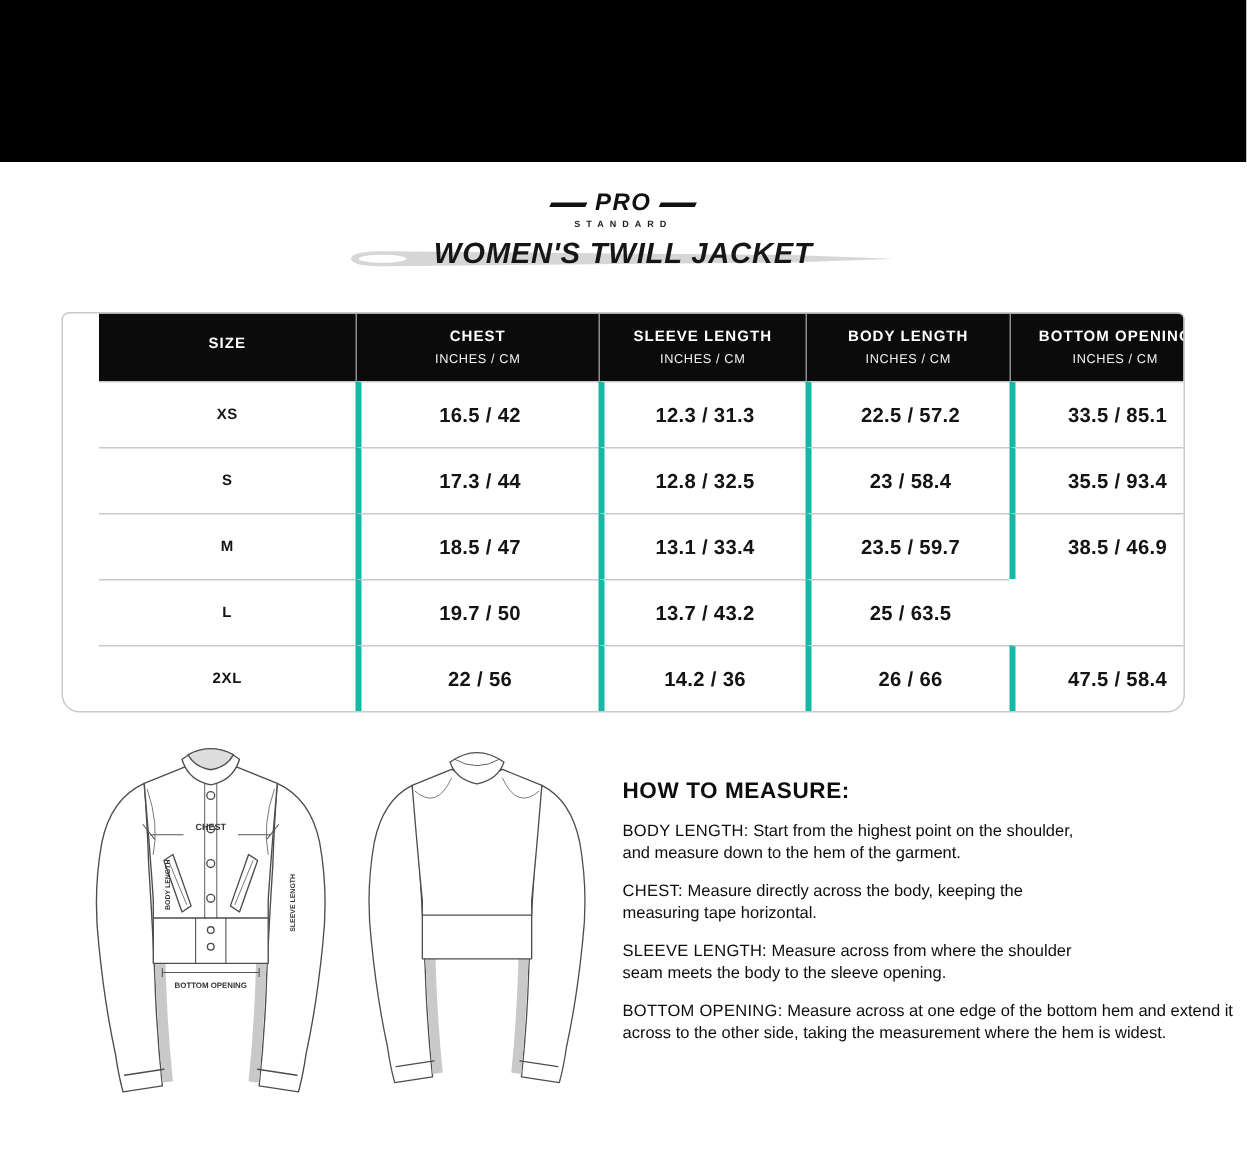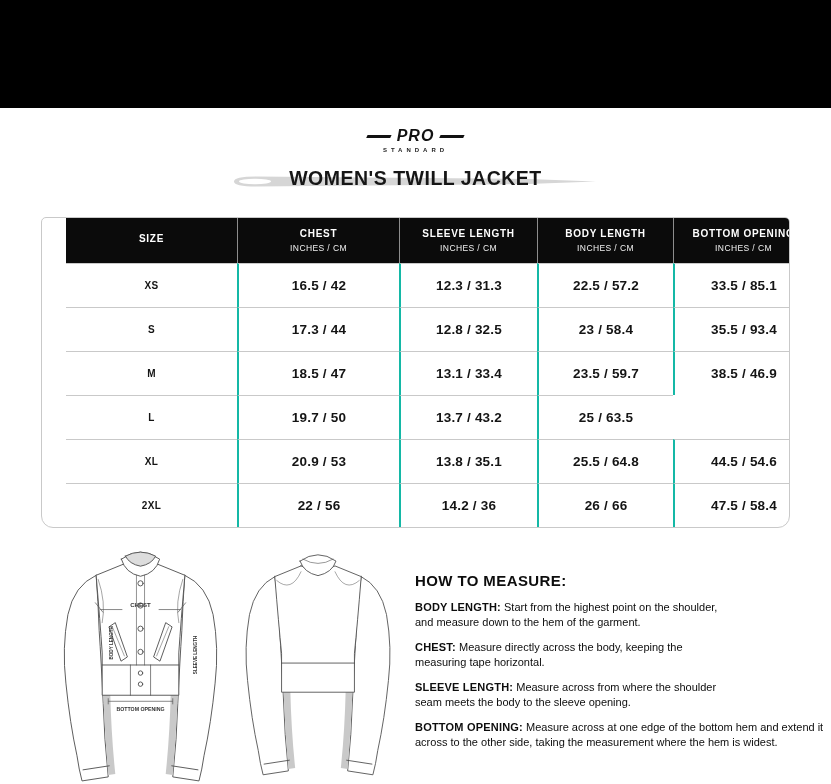--- a/index.html
+++ b/index.html
@@ -13,21 +13,21 @@
   .banner { width:831px; height:108px; background:#000; }
 
   
   .brand { margin-top:20px; text-align:center; line-height:1; }
   .brand-row { display:flex; align-items:center; justify-content:center; gap:6px; }
   .brand-bar { width:24px; height:2.5px; background:#111; transform:skewX(-25deg); }
   .brand-name { font-size:16px; font-weight:bold; font-style:italic; letter-spacing:1px; color:#111; }
   .brand-sub { margin-top:3px; font-size:6px; letter-spacing:4px; color:#222; font-weight:bold; }
 
   
-  .title-row { position:relative; height:28px; margin-top:14px; }
+  .title-row { position:relative; height:28px; margin-top:5px;font-style:italic; }
   .needle { position:absolute; left:228px; top:7px; width:372px; height:15px; }
   .page-title {
     position:absolute; left:0; width:100%; text-align:center;
     font-size:19.5px; font-weight:bold; letter-spacing:0.5px; color:#161616;
   }
 
   
   .size-table {
     width:749px; margin:22px 0 0 41px;
     border:1px solid #c9c9c9; border-radius:5px 5px 12px 12px; overflow:hidden;
@@ -40,32 +40,32 @@
     height:45px; display:flex; flex-direction:column; align-items:center; justify-content:center;
   }
   .th + .th { border-left:1px solid #8d8d8d; }
   .th-label { font-size:10px; font-weight:bold; letter-spacing:0.7px; }
   .th-sub { font-size:8.5px; margin-top:4px; letter-spacing:0.4px; color:#f2f2f2; }
   .td {
     height:44px; display:flex; align-items:center; justify-content:center;
     border-top:1px solid #c9c9c9; font-weight:bold; font-size:13.5px; color:#141414;
     letter-spacing:0.2px;
   }
-  .td + .td { border-left:2px solid #14b8a6; }
+  .td + .td { border-left:4px solid #14b8a6; }
   .td.size { font-size:10px; letter-spacing:0.4px; }
 
   
   .bottom { display:flex; margin-top:14px; }
   .jackets { margin-left:48px; display:flex; }
   .jacket-svg { display:block; }
 
   .measure { margin-left:12px; width:424px; padding-top:30px; }
   .measure-heading { font-size:15px; font-weight:bold; letter-spacing:0.4px; margin-bottom:11px; color:#0d0d0d; }
   .measure-item { font-size:11px; line-height:1.38; margin-bottom:9.5px; color:#0d0d0d; }
-  .measure-item strong { font-weight:bold; letter-spacing:0.2px; }
+  .measure-item strong { font-weight:normal; letter-spacing:0.2px; }
   .measure-item.narrow { max-width:312px; }
 
   svg text { font-family:"Liberation Sans", sans-serif; }
 </style>
 </head>
 <body>
 
 <div class="banner"></div>
 
 <div class="brand">
@@ -128,27 +128,20 @@
     <div class="td">18.5 / 47</div>
     <div class="td">13.1 / 33.4</div>
     <div class="td">23.5 / 59.7</div>
     <div class="td">38.5 / 46.9</div>
   </div>
   <div class="tr">
     <div class="td size">L</div>
     <div class="td">19.7 / 50</div>
     <div class="td">13.7 / 43.2</div>
     <div class="td">25 / 63.5</div>
-  </div>
-  <div class="tr">
-    <div class="td size">XL</div>
-    <div class="td">20.9 / 53</div>
-    <div class="td">13.8 / 35.1</div>
-    <div class="td">25.5 / 64.8</div>
-    <div class="td">44.5 / 54.6</div>
   </div>
   <div class="tr">
     <div class="td size">2XL</div>
     <div class="td">22 / 56</div>
     <div class="td">14.2 / 36</div>
     <div class="td">26 / 66</div>
     <div class="td">47.5 / 58.4</div>
   </div>
 </div>
 

